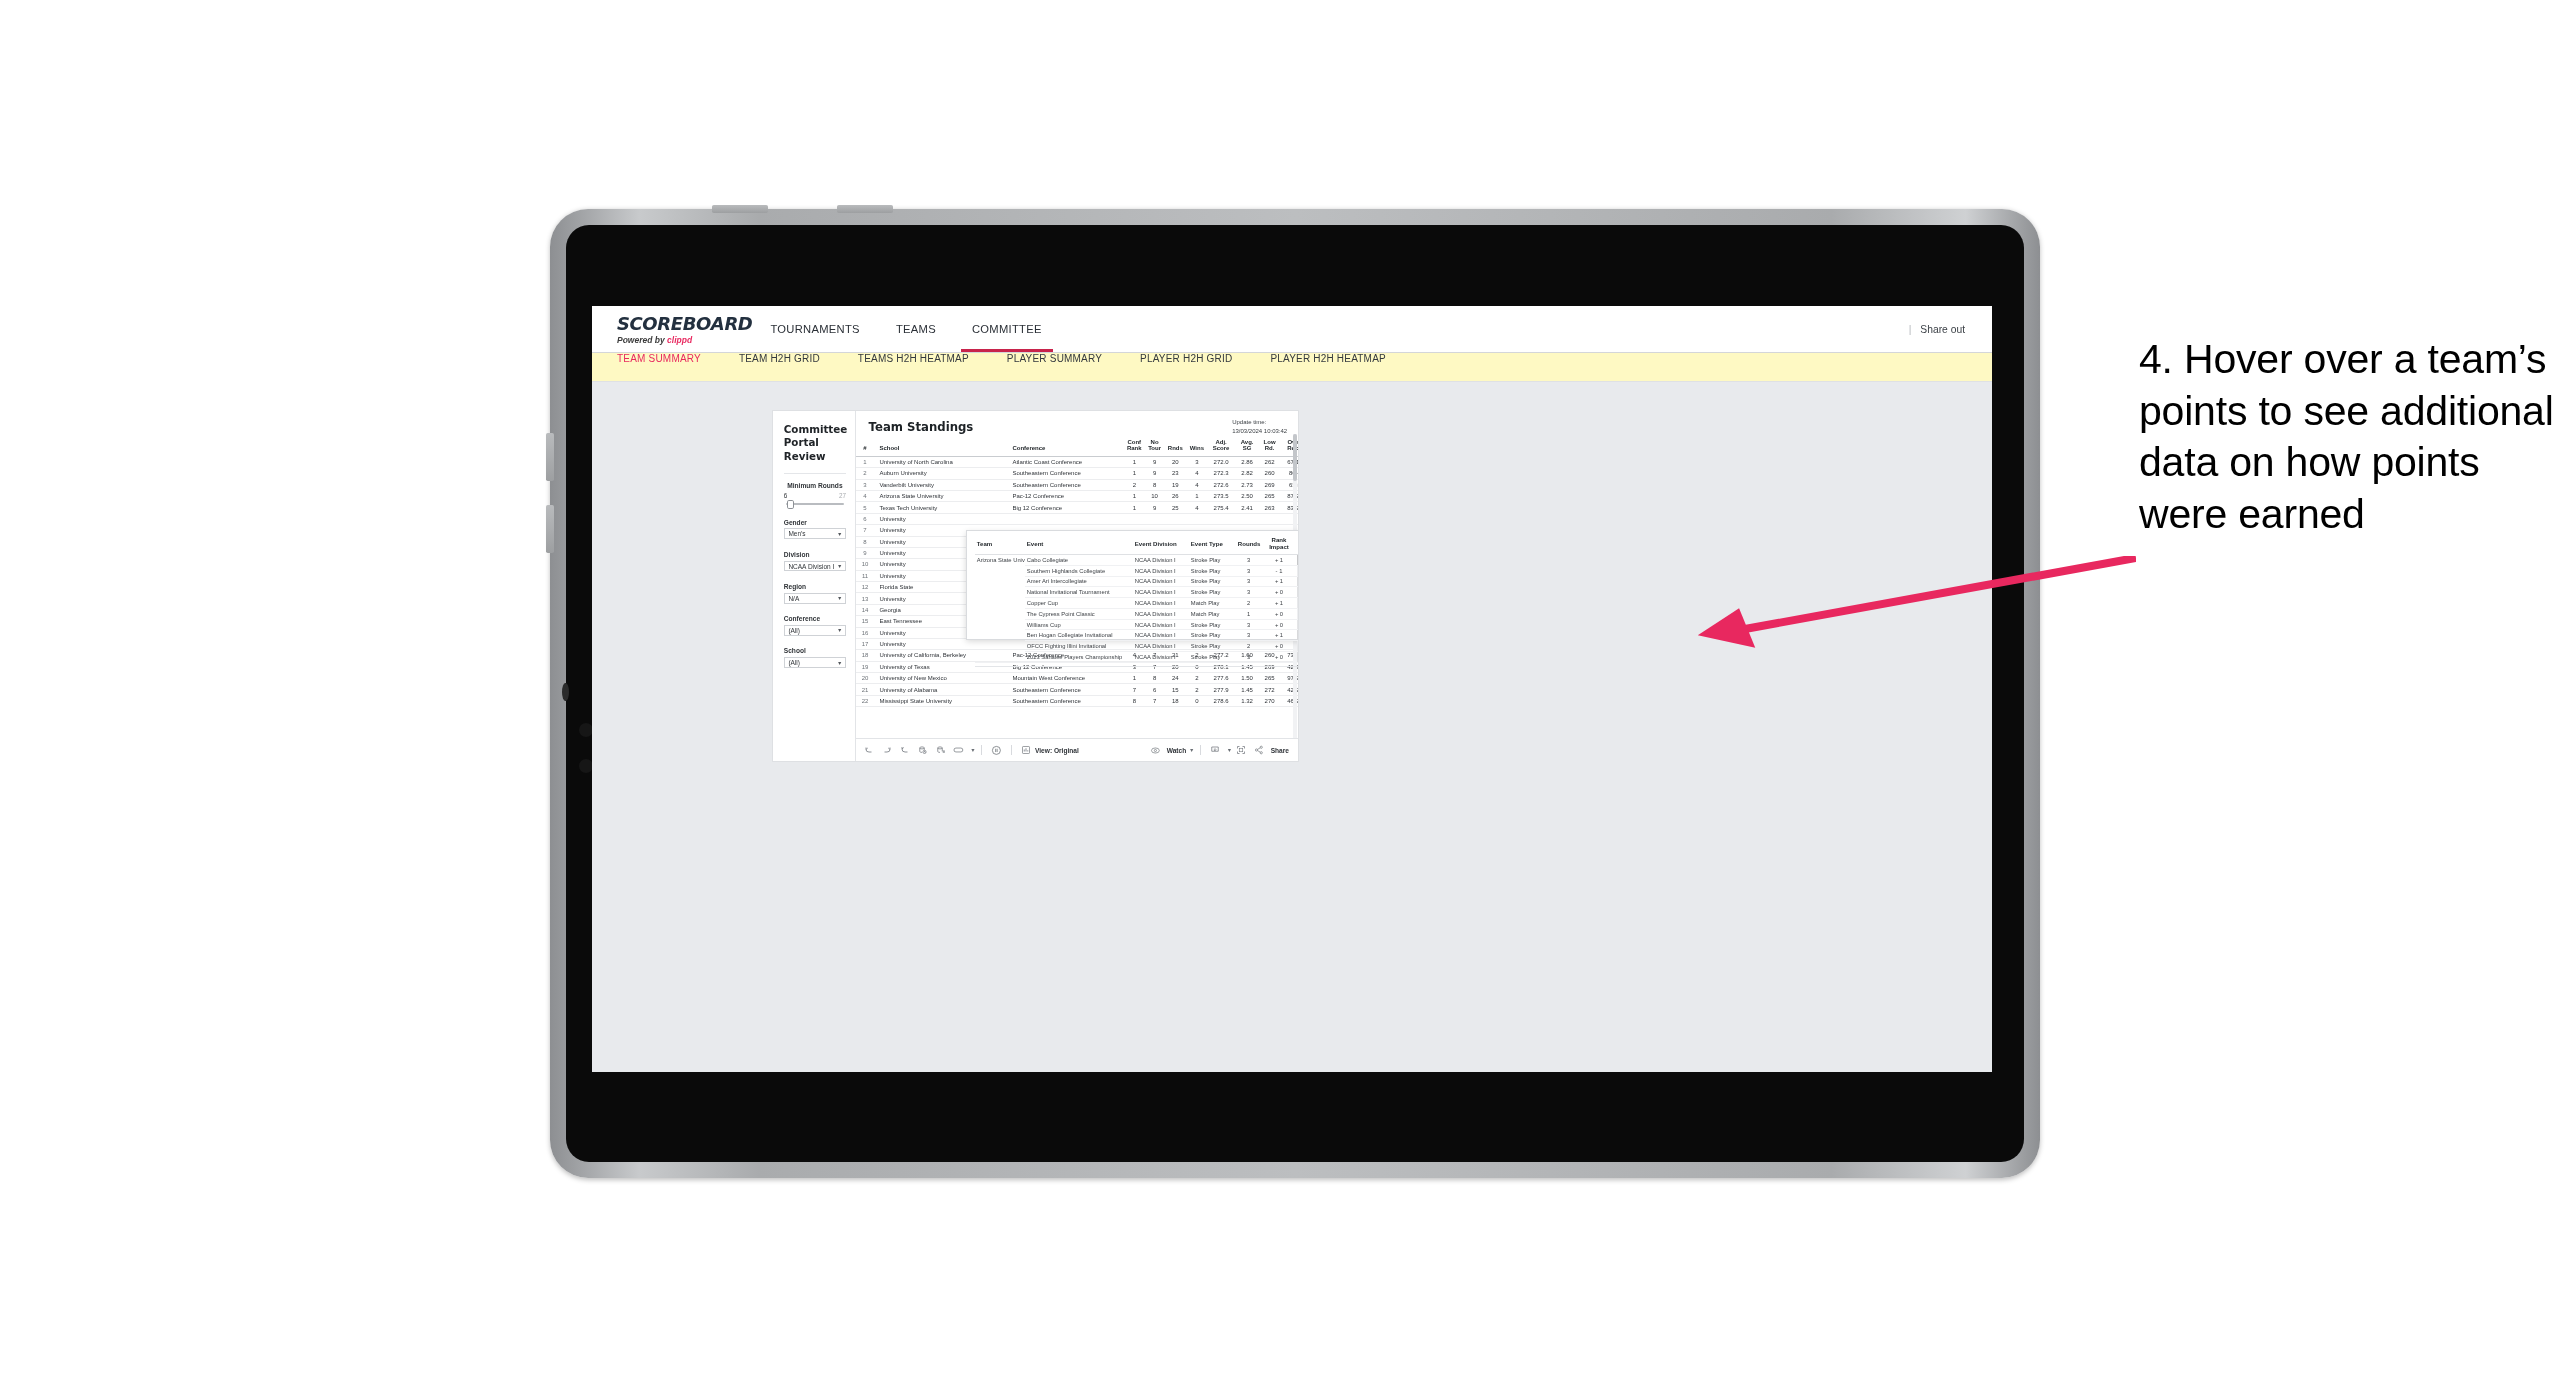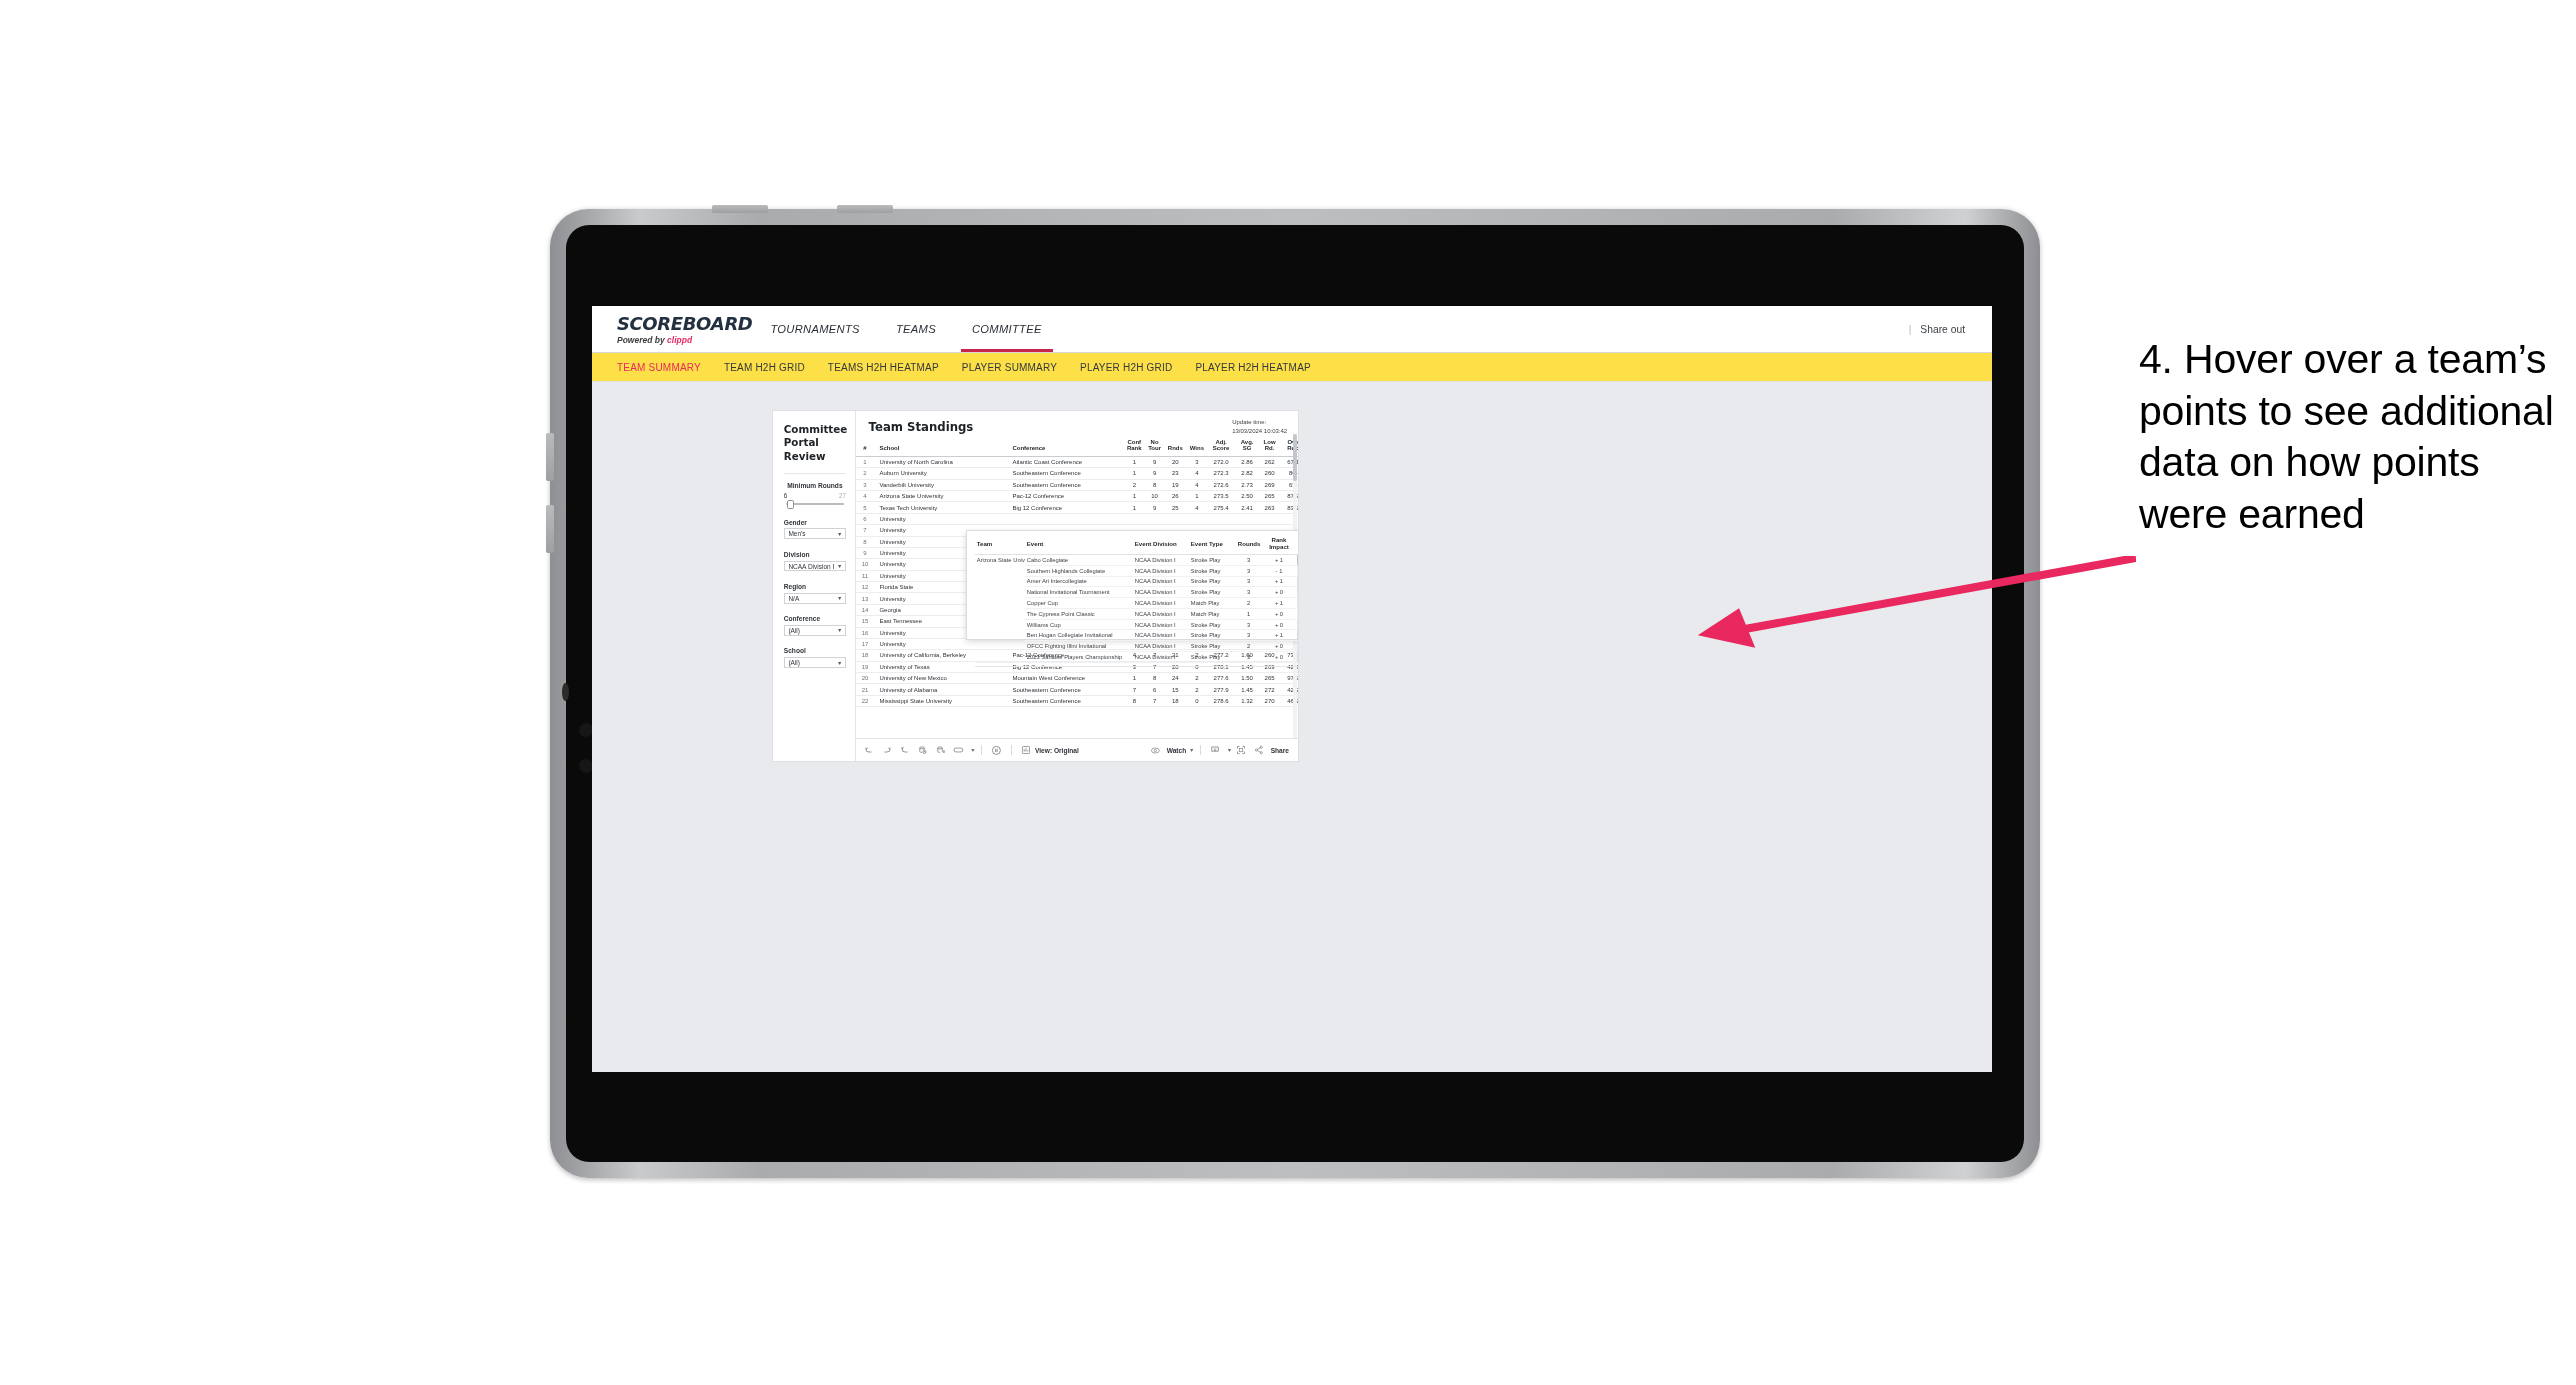--- a/index.html
+++ b/index.html
@@ -77,45 +77,44 @@
 
   #primary-nav { display: flex; align-items: stretch; }
   .primary-nav-item {
     display: flex; align-items: center;
     padding: 0 18px;
     font-size: 11.2px;
     color: #2a2f36;
     letter-spacing: 0.3px;
     cursor: pointer;
     position: relative;
-    font-style: italic;
   }
   .primary-nav-item.active::after {
     content: "";
     position: absolute; left: 7.2px; right: 7.2px; bottom: 0;
     height: 2.7px; background: #c8234b;
   }
   #nav-right {
     margin-left: auto;
     display: flex; align-items: center;
     padding-right: 27px;
     gap: 9px;
     font-size: 10.3px;
     color: #3a3f45;
   }
   #nav-divider { color: #b5b8bc; }
   #sign-out { cursor: pointer; }
 
   
   #secondary-tabs {
     height: 29px;
-    background: #fde047;
-    display: flex; align-items: center;
+    background: #fef9c3;
+    display: flex; 
     padding-left: 25px;
-    gap: 23px;
+    gap: 38px;
     border-bottom: 0.9px solid #dfe1e4;
   }
   .secondary-tab {
     font-size: 10px;
     color: #33383e;
     letter-spacing: 0.2px;
     cursor: pointer;
   }
   .secondary-tab.active { color: #e8285f; }
 

